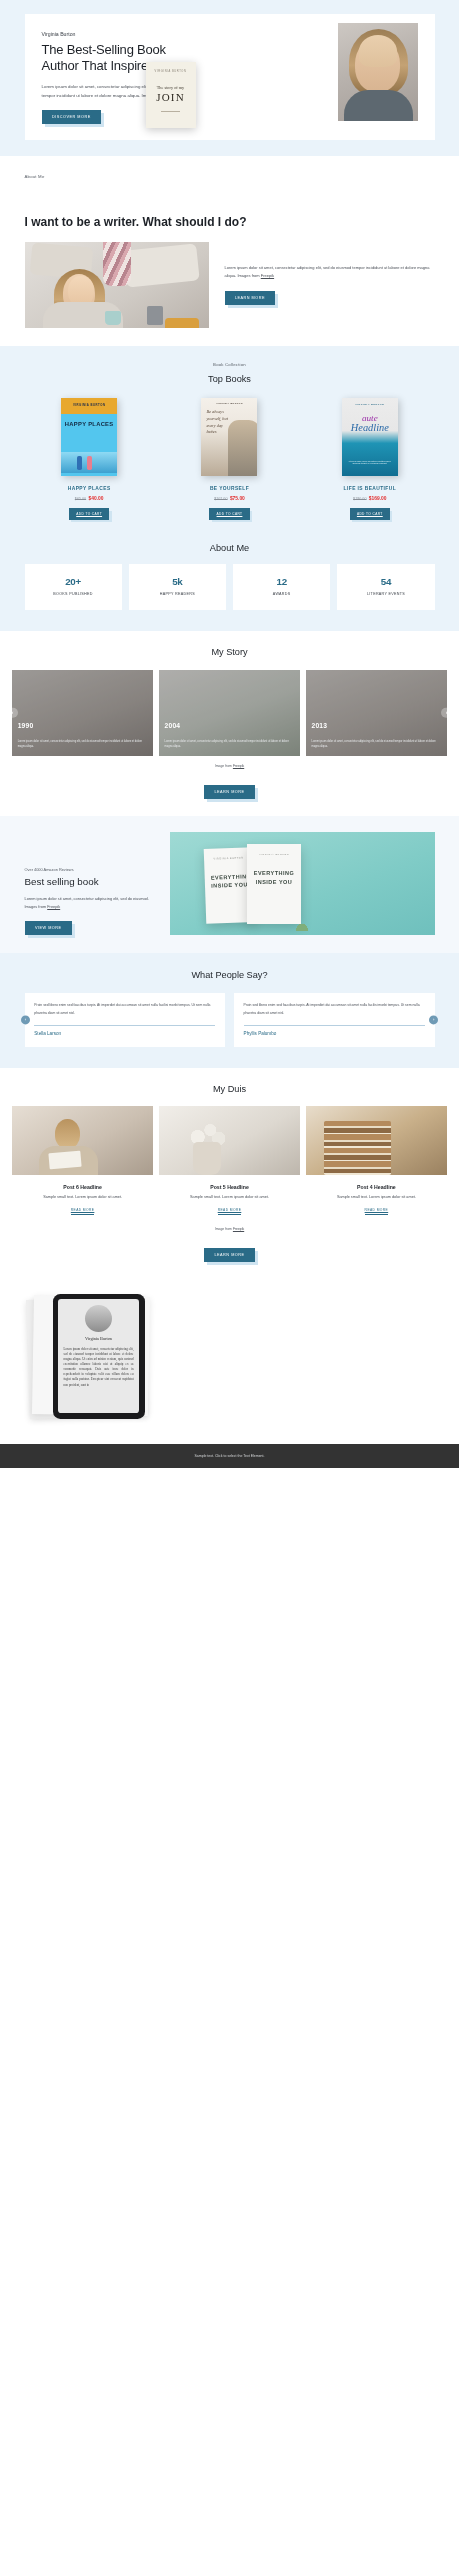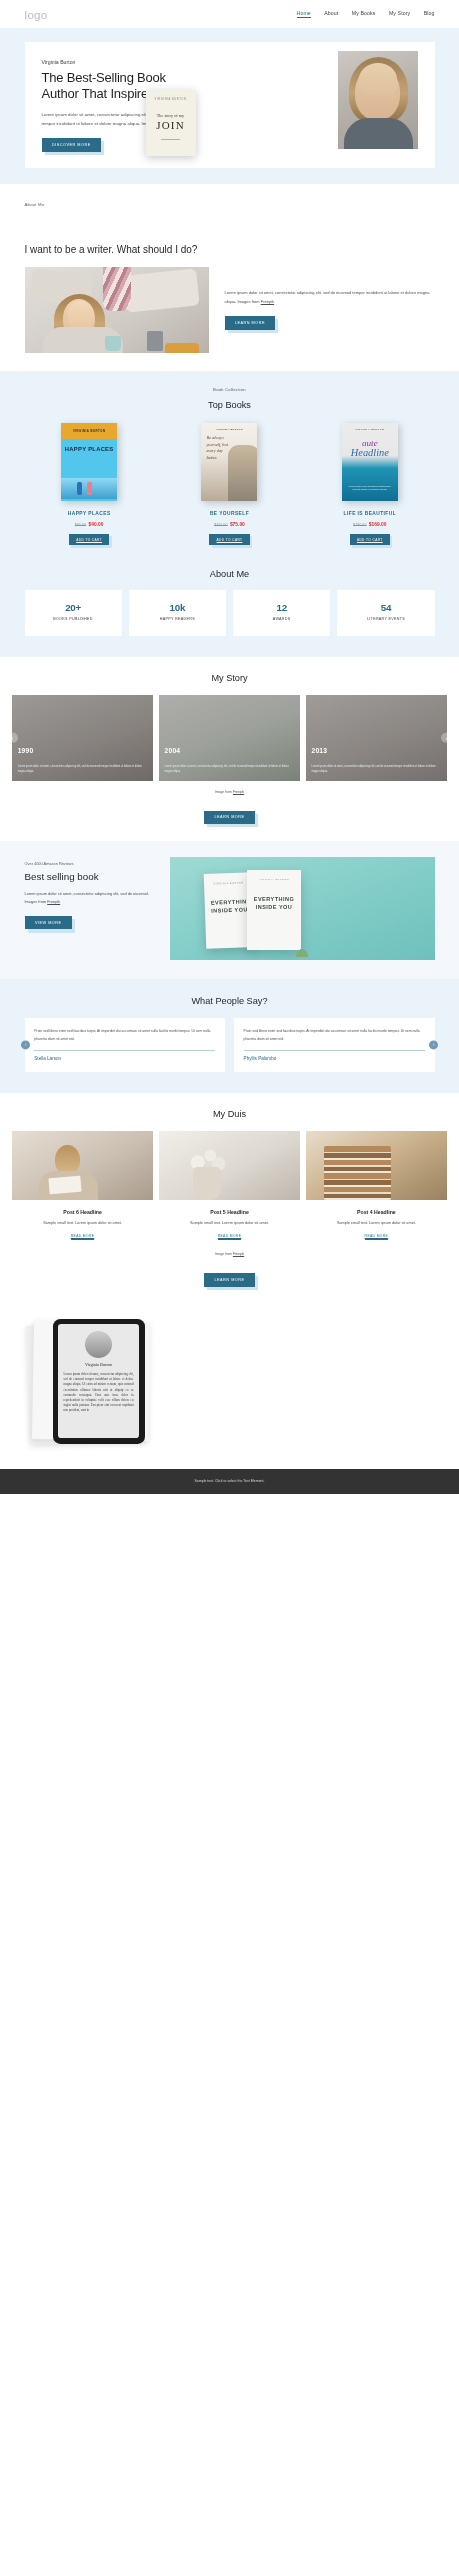--- a/index.html
+++ b/index.html
@@ -140,23 +140,23 @@
     text-align: center;
     font-size: 9.2px;
     font-weight: 400;
     color: #1d2127;
     margin-bottom: 2.4px;
   }
   .eyebrow-center { text-align: center; }
 
   
   .about-heading {
-    font-size: 10px;
+    font-size: 12px;
     line-height: 1.3;
-    font-weight: 400;
+    font-weight: 700;
     color: #1d2127;
     margin-bottom: 11px;
     margin-top: 36px;
   }
   .about-row { display: flex; gap: 16px; align-items: flex-start; }
   .about-photo {
     width: 184px; height: 86px;
     background: linear-gradient(150deg,#e3e0dc,#cfcac4 60%,#b9b2ab);
     position: relative; overflow: hidden; flex: none;
   }
@@ -279,21 +279,21 @@
     display: flex; align-items: center; justify-content: center;
     font-size: 4.9px; z-index: 6; cursor: pointer;
   }
   .story-arrow.left { left: 7.3px; }
   .story-arrow.right { right: 7.3px; }
   .story-credit { text-align: center; font-size: 3.4px; color: #5a6068; margin-top: 8.6px; }
   .center-btn { text-align: center; margin-top: 7.3px; }
 
   
   .best-band { background: #f4f8fc; padding: 16px 24.5px 18.4px; }
-  .best-row { display: flex; gap: 13.5px; align-items: flex-start; }
+  .best-row { display: flex; gap: 13.5px; align-items: flex-end; }
   .best-left { width: 132px; flex: none; padding-top: 3.7px; }
   .best-eyebrow { font-size: 3.9px; color: #5a6068; margin-bottom: 4.9px; }
   .best-title { font-size: 9.8px; line-height: 1.22; font-weight: 400; color: #1d2127; }
   .best-copy { margin-top: 6.7px; font-size: 3.9px; line-height: 2.1; color: #4a4f57; }
   .best-photo {
     flex: 1; height: 103px; background: linear-gradient(160deg,#9fdad4 0%,#7fcbc6 60%,#6fc0bd 100%);
     position: relative; overflow: hidden;
   }
   .best-photo .bk {
     position: absolute; background: #f7f7f5; box-shadow: 0 3.7px 11px rgba(0,0,0,0.18);
@@ -380,30 +380,20 @@
   .site-footer {
     background: #333333; color: #d4d6d8;
     text-align: center; font-size: 3.5px; padding: 10.4px 0;
   }
 </style>
 </head>
 <body>
 
 <div class="page">
 
-  <header class="site-header">
-    <div class="logo">logo</div>
-    <nav class="main-nav">
-      <a href="#" class="nav-link active">Home</a>
-      <a href="#" class="nav-link">About</a>
-      <a href="#" class="nav-link">My Books</a>
-      <a href="#" class="nav-link">My Story</a>
-      <a href="#" class="nav-link">Blog</a>
-    </nav>
-  </header>
 
   <section class="hero-band">
     <div class="hero-card">
       <div class="hero-kicker">Virginia Burton</div>
       <h1 class="hero-title">The Best-Selling Book Author That Inspires</h1>
       <p class="hero-copy"><span>Lorem ipsum dolor sit amet, consectetur adipiscing elit, sed do eiusmod tempor incididunt ut labore et dolore magna aliqua. Images from </span><a href="#" class="link-underline">Freepik</a></p>
       <div class="btn-wrap">
         <button class="btn">DISCOVER MORE</button>
       </div>
 
@@ -507,21 +497,21 @@
   </section>
 
   <section class="stats-band">
     <h2 class="sec-title-center">About Me</h2>
     <div class="stats-grid">
       <div class="stat-card">
         <div class="stat-num">20+</div>
         <div class="stat-label">BOOKS PUBLISHED</div>
       </div>
       <div class="stat-card">
-        <div class="stat-num">10k</div>
+        <div class="stat-num">5k</div>
         <div class="stat-label">HAPPY READERS</div>
       </div>
       <div class="stat-card">
         <div class="stat-num">12</div>
         <div class="stat-label">AWARDS</div>
       </div>
       <div class="stat-card">
         <div class="stat-num">54</div>
         <div class="stat-label">LITERARY EVENTS</div>
       </div>

